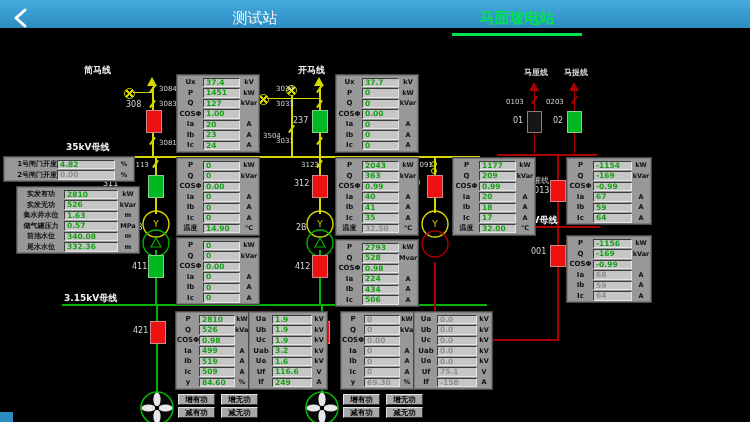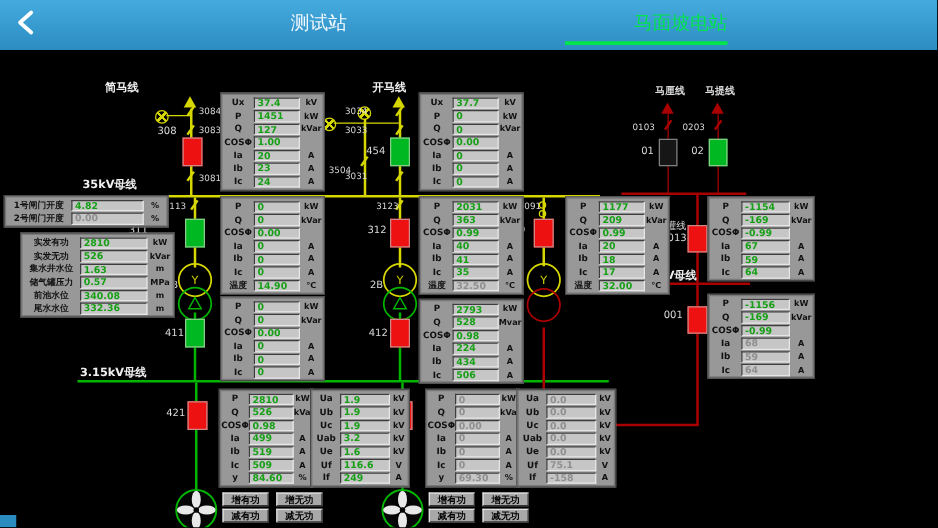--- a/index.html
+++ b/index.html
@@ -1,24 +1,24 @@
 <!DOCTYPE html>
 <html style="--header_blue_top: #45abdf; --header_blue_bot: #2b8cc0; --active_green: #00e44c; --line_yellow: #d6d600; --line_green: #00b400; --line_red: #aa0000; --breaker_red: #ee1111; --breaker_green: #00b822; --panel_bg: #989898; --valuebox_bg: #c6c6c6; --value_green: #17a017;"><head>
 <meta charset="utf-8">
 <style>
   html,body{margin:0;padding:0;background:#000;}
   #stage{position:relative;width:750px;height:422px;background:#000;overflow:hidden;
          font-family:"DejaVu Sans","Liberation Sans",sans-serif;}
   
-  .hdr{position:absolute;left:0;top:0;width:750px;height:40px;
+  .hdr{position:absolute;left:0;top:0;width:750px;height:28px;
        background:linear-gradient(var(--header_blue_top),var(--header_blue_bot));}
   .back{position:absolute;left:10px;top:7px;width:22px;height:22px;cursor:pointer;}
   .tab{position:absolute;top:5px;height:28px;line-height:26px;text-align:center;
        font-size:15px;color:#f2f8fc;cursor:pointer;}
-  .tab.active{color:var(--active_green);font-weight:normal;border-bottom:3px solid var(--active_green);text-align:right;}
+  .tab.active{color:var(--active_green);font-weight:bold;border-bottom:3px solid var(--active_green);}
   .title{position:absolute;left:0;top:41px;width:668px;text-align:center;color:#e8e8e8;
          font-size:12px;font-weight:bold;}
   
   .hl,.vl{position:absolute;z-index:1;}
   .hl{height:2px;} .vl{width:1.5px;}
   .yel{background:var(--line_yellow);} .grn{background:var(--line_green);} .red{background:var(--line_red);}
   .tick{position:absolute;width:9px;height:2px;transform:rotate(-55deg);z-index:2;}
   .tick.ty{background:var(--line_yellow);} .tick.tr{background:var(--line_red);}
   .arrow{position:absolute;width:0;height:0;border-left:5px solid transparent;
          border-right:5px solid transparent;border-bottom:9px solid;z-index:2;}
@@ -39,21 +39,21 @@
   
   .panel{position:absolute;background:var(--panel_bg);border:1px solid #4a4a4a;
          box-shadow:0 0 0 1px #7a7a7a inset;padding:2px 1px 1px 1px;z-index:5;}
   .prow{display:flex;align-items:stretch;height:10.5px;}
   .pl{font-size:7px;font-weight:bold;color:#111;width:25px;text-align:center;line-height:10px;white-space:nowrap;}
   .pv{flex:1;background:var(--valuebox_bg);border:1px solid;border-color:#3d3d3d #e6e6e6 #e6e6e6 #3d3d3d;
       color:var(--value_green);font-size:7.5px;font-weight:bold;line-height:8px;padding-left:2px;
       margin:0.5px 0;white-space:nowrap;overflow:hidden;}
   .pv.dim{color:#8f8f8f;}
   .pu{width:18px;font-size:6.5px;font-weight:bold;color:#111;text-align:center;line-height:10px;}
-  .panel.gate .pl{width:52px;} .panel.wide .pl{width:46px;} .panel.wide .pu{width:20px;}
+  .panel.gate .pl{width:52px;text-align:right;} .panel.wide .pl{width:46px;} .panel.wide .pu{width:20px;}
   .panel.gen .pl{width:22px;} .panel.gen .pu{width:14px;}
   
   .ctrl{position:absolute;display:grid;grid-template-columns:37px 37px;gap:2px 6px;z-index:5;}
   .cbtn{width:37px;height:11px;background:#a8a8a8;border:1px solid;border-color:#e2e2e2 #333 #333 #e2e2e2;
         font-size:7.5px;font-weight:bold;color:#000;line-height:9px;text-align:center;cursor:pointer;
         font-family:inherit;padding:0;}
   .corner{position:absolute;left:0;top:412px;width:13px;height:10px;background:var(--header_blue_bot);z-index:6;}
 </style>
 </head>
 <body>
@@ -176,21 +176,21 @@
   <div class="dl b8" style="left:524px;top:69px;font-weight:bold;text-align:center;">马厘线</div>
   <div class="dl b8" style="left:564px;top:69px;font-weight:bold;">马提线</div>
 
   <div class="dl" style="left:159px;top:85px;">3084</div>
   <div class="dl" style="left:159px;top:100px;">3083</div>
   <div class="dl b8" style="left:126px;top:101px;">308</div>
   <div class="dl" style="left:159px;top:139px;">3081</div>
 
   <div class="dl" style="left:276px;top:85px;">3034</div>
   <div class="dl" style="left:276px;top:100px;">3033</div>
-  <div class="dl b8" style="left:293px;top:117px;">454</div>
+  <div class="dl b8" style="left:293px;top:117px;">237</div>
   <div class="dl" style="left:276px;top:137px;">3031</div>
   <div class="dl" style="left:263px;top:132px;">3504</div>
 
   <div class="dl" style="left:131px;top:161px;">3113</div>
   <div class="dl b8" style="left:103px;top:180px;">311</div>
   <div class="dl b8" style="left:132px;top:224px;">1B</div>
   <div class="dl b8" style="left:132px;top:263px;text-align:center;">411</div>
 
   <div class="dl" style="left:301px;top:161px;">3123</div>
   <div class="dl b8" style="left:294px;top:180px;">312</div>
@@ -351,21 +351,21 @@
       </div>
       <div class="prow">
         <span class="pl">Ic</span>
         <span class="pv">0</span>
         <span class="pu">A</span>
       </div>
     </div>
   <div class="panel" style="left:335px;top:157px;width:80px;">
       <div class="prow">
         <span class="pl">P</span>
-        <span class="pv">2031</span>
+        <span class="pv">2043</span>
         <span class="pu">kW</span>
       </div>
       <div class="prow">
         <span class="pl">Q</span>
         <span class="pv">363</span>
         <span class="pu">kVar</span>
       </div>
       <div class="prow">
         <span class="pl">COSΦ</span>
         <span class="pv">0.99</span>

